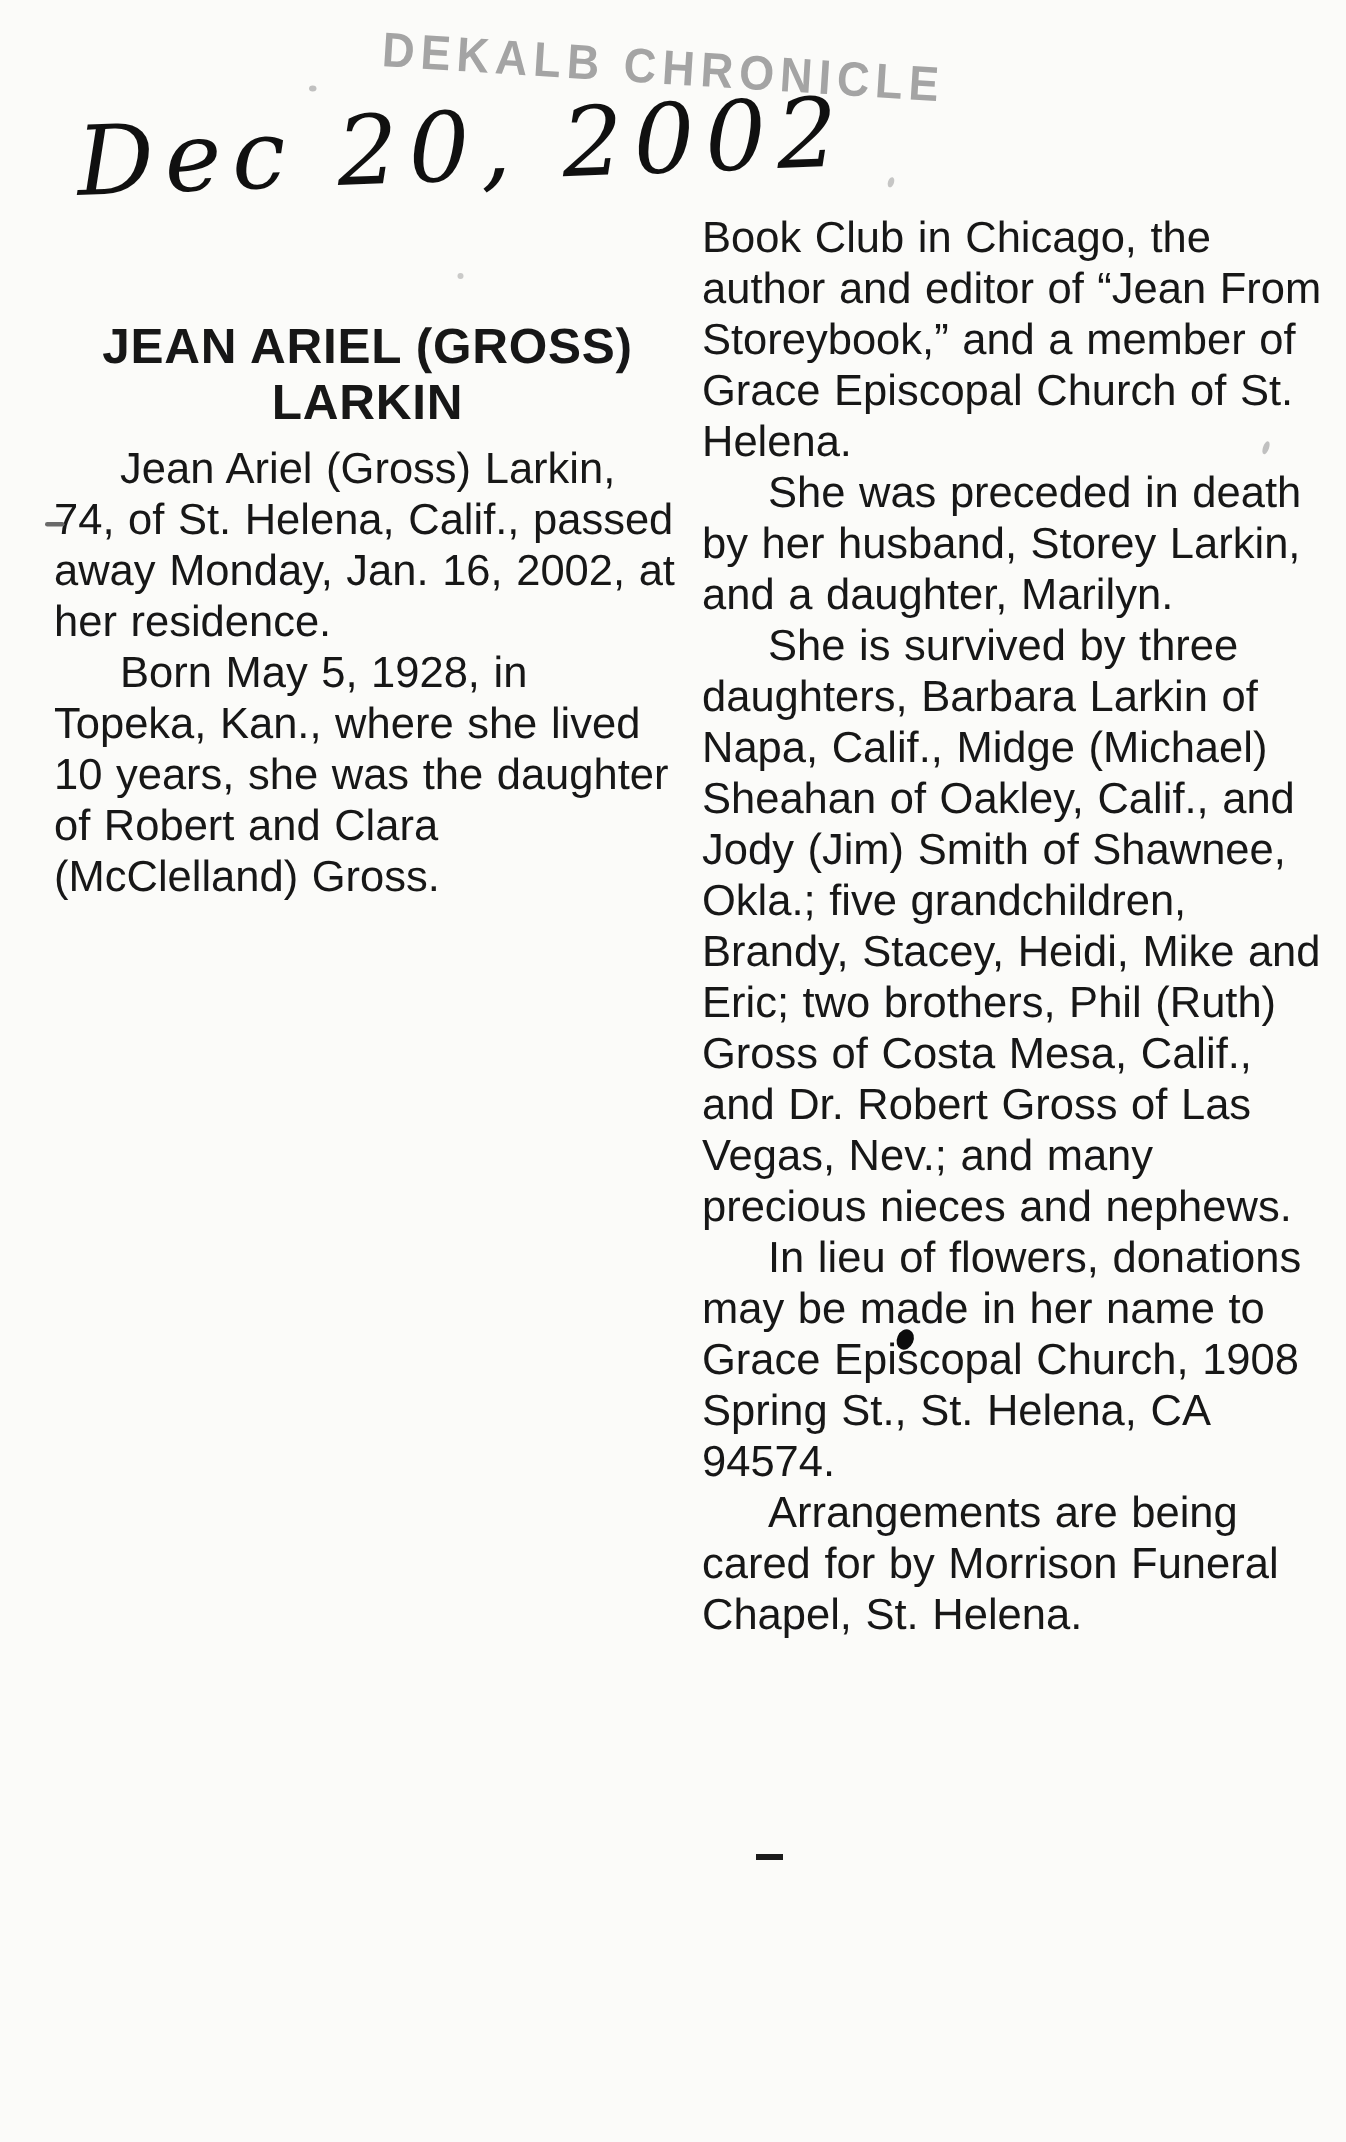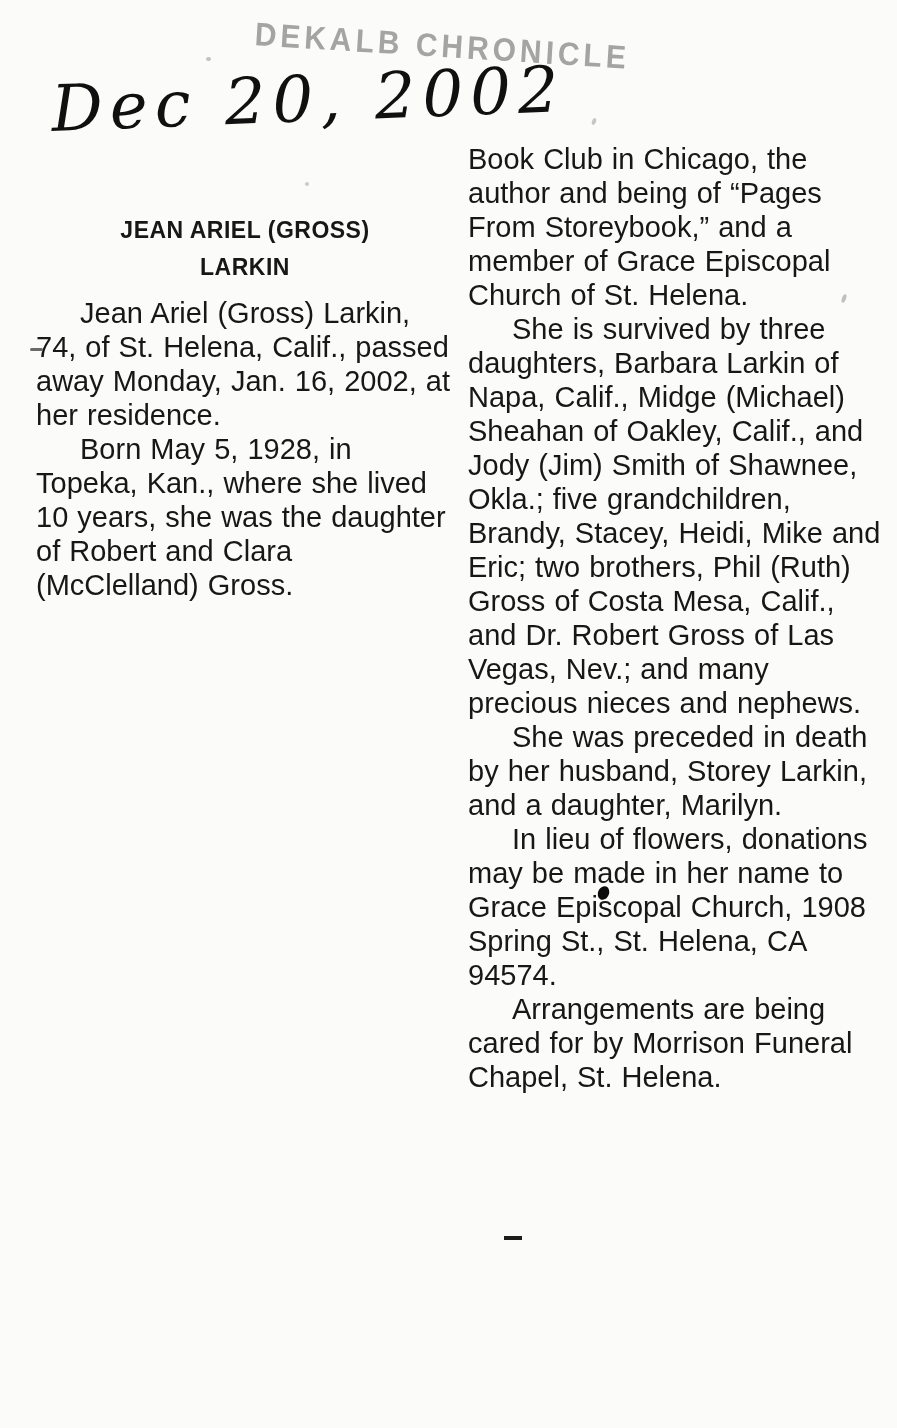--- a/index.html
+++ b/index.html
@@ -43,21 +43,21 @@
     white-space: nowrap;
   }
 
   .col { position: absolute; font-size: 29px; line-height: 34px; }
   .col-left  { left: 36px;  top: 212px; width: 418px; }
   .col-right { left: 468px; top: 142px; width: 414px; }
 
   .headline {
     text-align: center;
     font-weight: bold;
-    font-size: 23px;
+    font-size: 33px;
     line-height: 37px;
     letter-spacing: 0.5px;
     margin: 0 0 10px 0;
   }
   .headline span { display: block; }
 
   .col p { margin: 0; text-indent: 44px; word-spacing: 1px; }
   .col p.no-indent { text-indent: 0; }
 
   
@@ -108,23 +108,23 @@
 <div class="col col-left">
   <h1 class="headline">
     <span>JEAN ARIEL (GROSS)</span>
     <span>LARKIN</span>
   </h1>
   <p>Jean Ariel (Gross) Larkin, 74, of St. Helena, Calif., passed away Monday, Jan. 16, 2002, at her residence.</p>
   <p>Born May 5, 1928, in Topeka, Kan., where she lived 10 years, she was the daughter of Robert and Clara (McClelland) Gross.</p>
 </div>
 
 <div class="col col-right">
-  <p class="no-indent">Book Club in Chicago, the author and being of “Pages From Storeybook,” and a member of Grace Episcopal Church of St. Helena.</p>
+  <p class="no-indent">Book Club in Chicago, the author and editor of “Jean From Storeybook,” and a member of Grace Episcopal Church of St. Helena.</p>
+  <p>She was preceded in death by her husband, Storey Larkin, and a daughter, Marilyn.</p>
   <p>She is survived by three daughters, Barbara Larkin of Napa, Calif., Midge (Michael) Sheahan of Oakley, Calif., and Jody (Jim) Smith of Shawnee, Okla.; five grandchildren, Brandy, Stacey, Heidi, Mike and Eric; two brothers, Phil (Ruth) Gross of Costa Mesa, Calif., and Dr. Robert Gross of Las Vegas, Nev.; and many precious nieces and nephews.</p>
-  <p>She was preceded in death by her husband, Storey Larkin, and a daughter, Marilyn.</p>
   <p>In lieu of flowers, donations may be made in her name to Grace Episcopal Church, 1908 Spring St., St. Helena, CA 94574.</p>
   <p>Arrangements are being cared for by Morrison Funeral Chapel, St. Helena.</p>
 </div>
 
 <div class="ink-blot"></div>
 <div class="margin-dash"></div>
 <div class="end-dash"></div>
 <div class="speck speck-1"></div>
 <div class="speck speck-2"></div>
 <div class="speck speck-3"></div>

